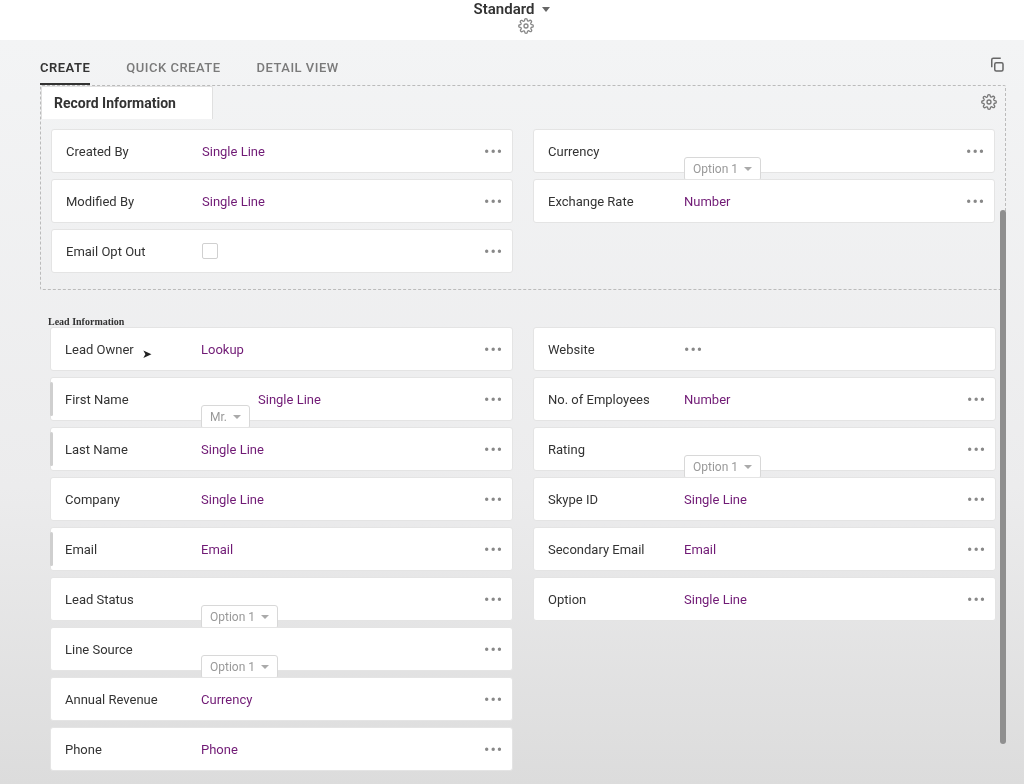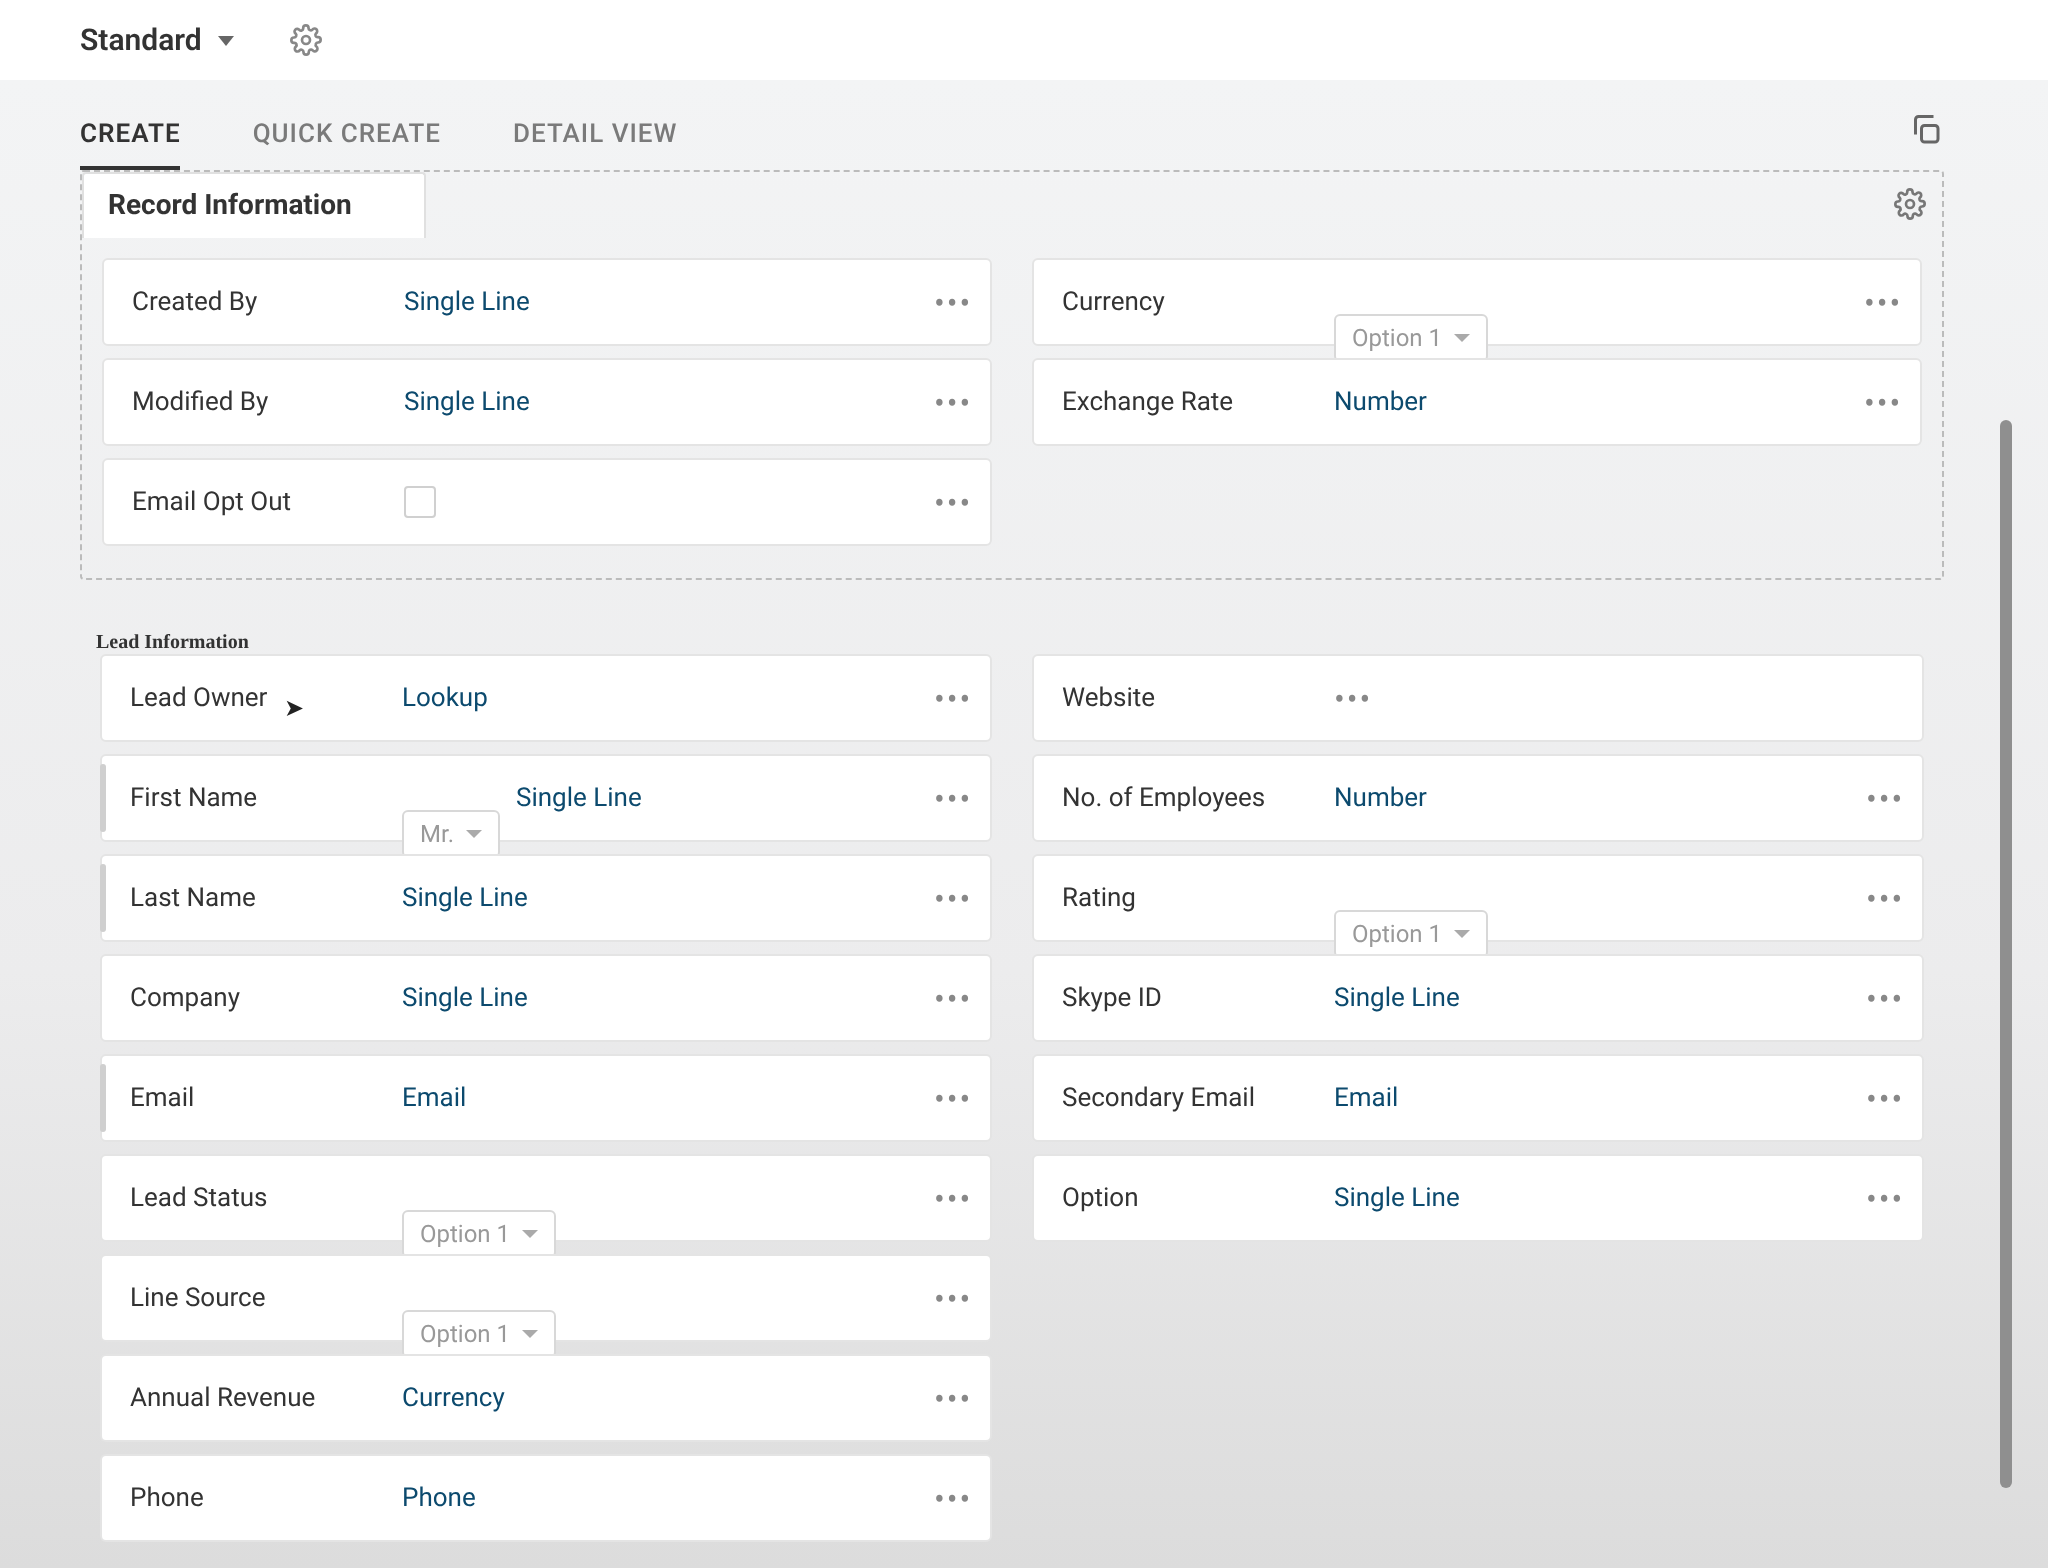--- a/index.html
+++ b/index.html
@@ -10,20 +10,21 @@
       height: 784px;
       overflow: hidden;
       color: #333;
     }
     .top-header {
       height: 40px;
       display: flex;
       align-items: center;
       padding: 0 40px;
       background: #fff;
+      flex-direction: column;
     }
     .layout-selector {
       display: flex;
       align-items: center;
       gap: 8px;
       font-weight: 600;
       font-size: 15px;
       cursor: pointer;
     }
     .caret-down {
@@ -35,21 +36,21 @@
     }
     .gear-small {
       margin-left: 28px;
       width: 16px; height: 16px;
       color: #888;
       cursor: pointer;
     }
     .gear-small svg, .gear-section svg { width: 100%; height: 100%; display:block;}
     .main-area {
       background: linear-gradient(180deg, #f3f4f5 0%, #ececed 60%, #dcdcdc 100%);
-      padding: 20px 52px 0 40px;
+      padding: 20px 18px 0 40px;
       height: calc(100% - 40px);
       position: relative;
     }
     .tabs-row {
       display: flex;
       align-items: center;
       gap: 36px;
       position: relative;
     }
     .tab {
@@ -140,21 +141,21 @@
       font-size: 13px;
       color: #333;
     }
     .field-input-area {
       flex: 1;
       display: flex;
       align-items: center;
       gap: 8px;
     }
     .placeholder-text {
-      color: #0c4a6e;
+      color: #701a75;
       font-size: 13px;
     }
     .option-chip {
       border: 1px solid #d8d8d8;
       border-radius: 3px;
       padding: 4px 8px;
       font-size: 12px;
       color: #999;
       display: inline-flex;
       align-items: center;

